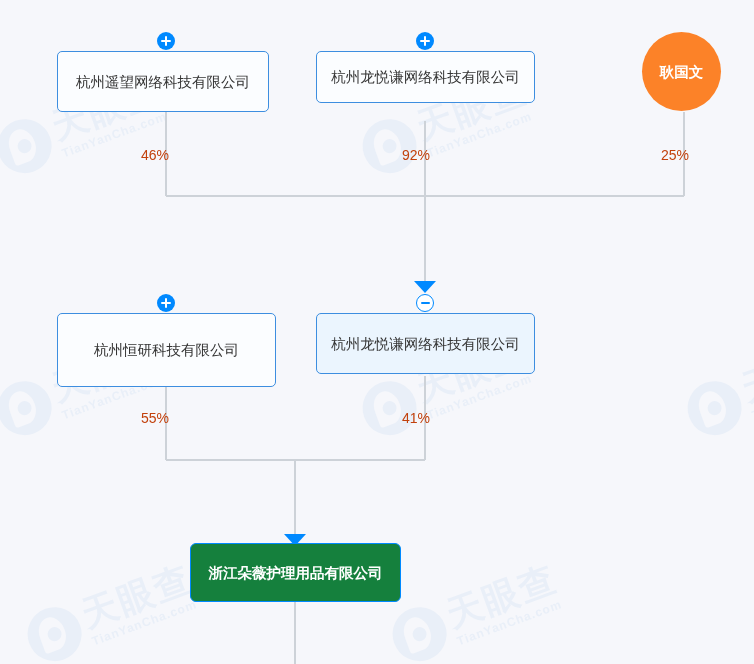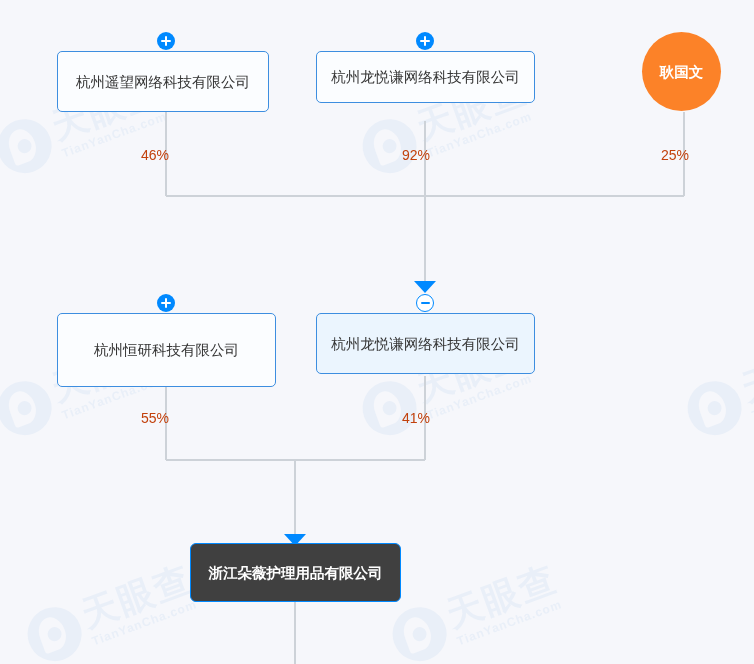--- a/index.html
+++ b/index.html
@@ -119,21 +119,21 @@
   .node.company {
     border: 1px solid #3d8ee0;
     background: #fbfdff;
   }
   .node.company-tint {
     border: 1px solid #3d8ee0;
     background: #ebf5fe;
   }
   .node.focus {
     border: 1px solid #0089ff;
-    background: #404040;
+    background: #15803d;
     border-radius: 6px;
   }
   .node.focus .node-label {
     color: #ffffff;
     font-weight: bold;
     font-size: 14.5px;
   }
 
   .node.person {
     border-radius: 50%;

